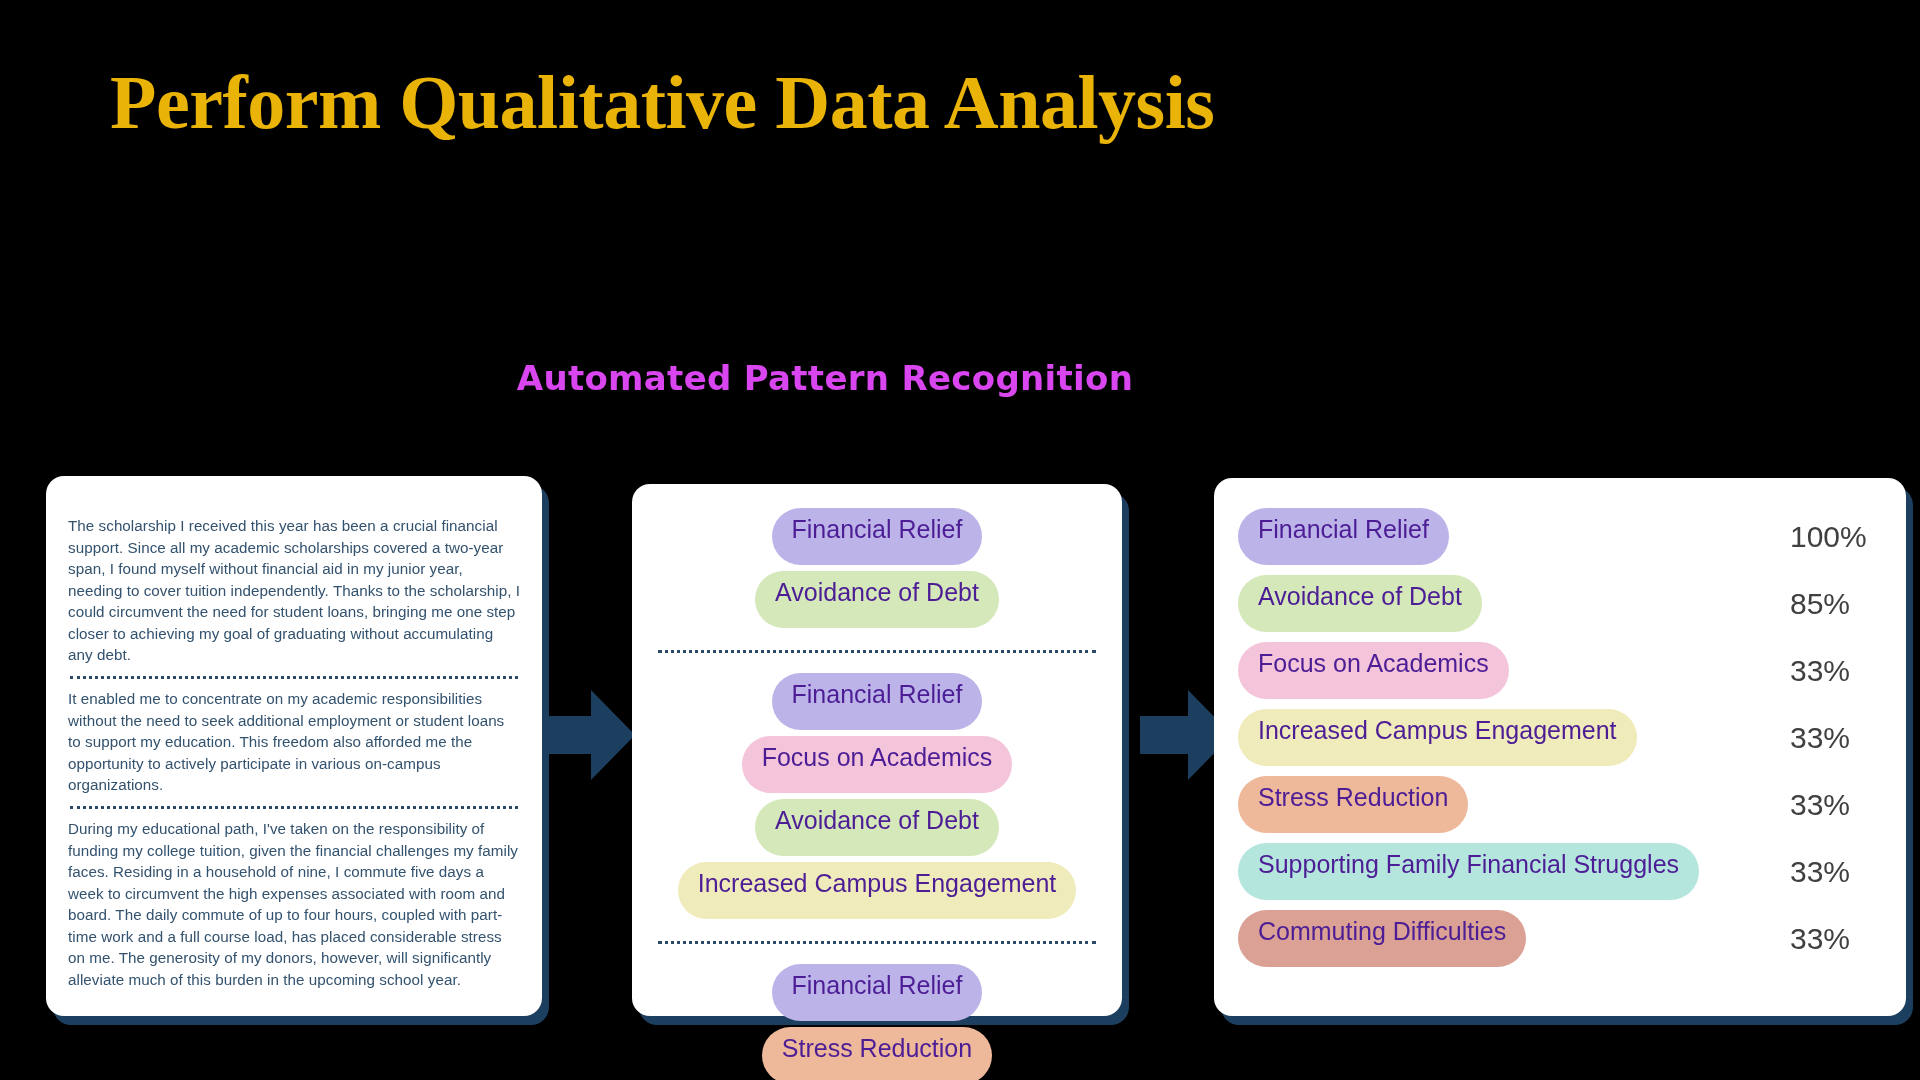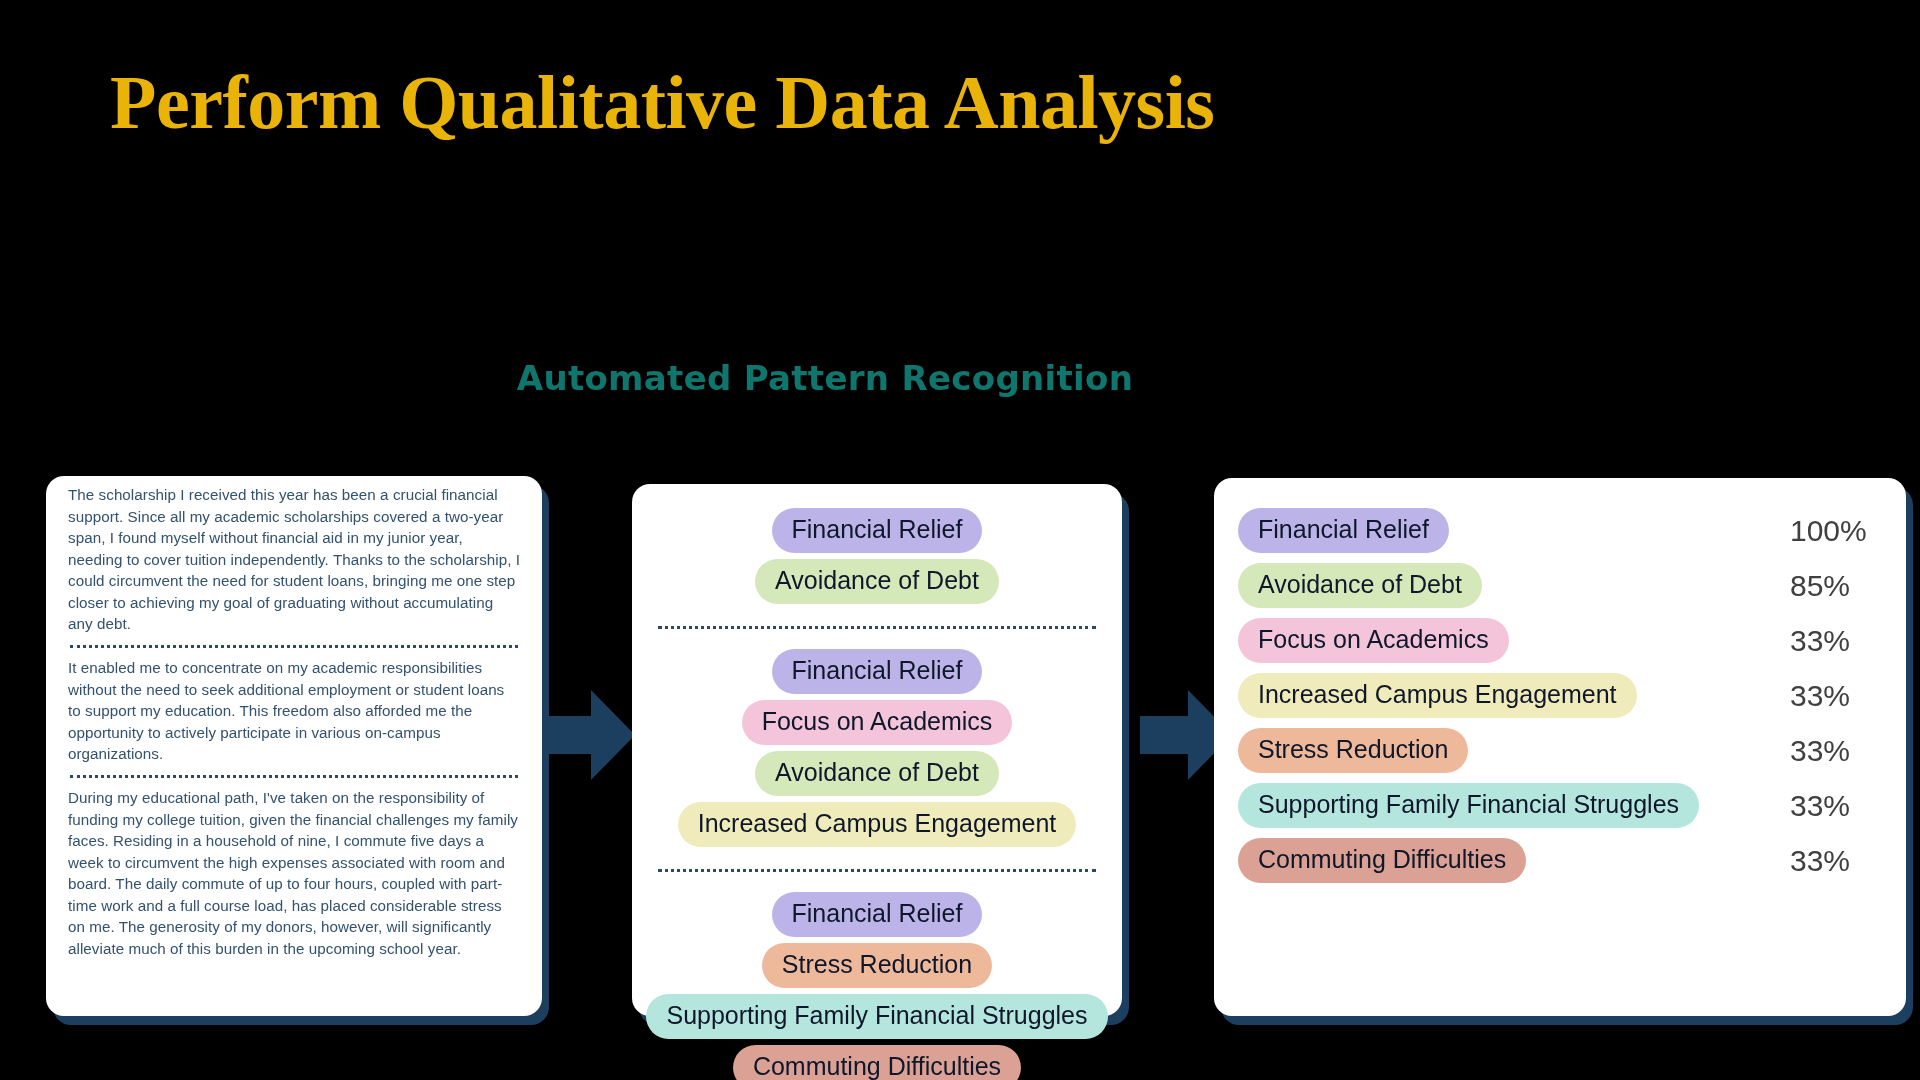--- a/index.html
+++ b/index.html
@@ -31,40 +31,41 @@
 
   #section-subtitle {
     position:absolute;
     left:0; top:358px;
     width:1920px;
     text-align:center;
     font-family:"DejaVu Sans", sans-serif;
     font-weight:700;
     font-size:34px;
     letter-spacing:0.3px;
-    color:#0f766e;
+    color:#d946ef;
   }
   #section-subtitle-inner { display:inline-block; transform:translateX(-135px); }
 
   
   .card {
     position:absolute;
     background:#ffffff;
     border-radius:18px;
     box-shadow:7px 9px 0 0 #1d3f5f;
   }
 
   #card-transcript { left:46px;  top:476px; width:496px; height:540px; }
   #card-patterns   { left:632px; top:484px; width:490px; height:532px; }
   #card-summary    { left:1214px;top:478px; width:692px; height:538px; }
 
   
   #transcript-body {
-    padding:8px 22px 20px 22px;
+    padding:26px 22px 20px 22px;
     height:100%;
+    margin-top:13px;
   }
   .excerpt {
     font-size:15.2px;
     line-height:1.42;
     color:#33526e;
     letter-spacing:0.05px;
   }
 
   
   .flow-arrow { position:absolute; }
@@ -86,24 +87,24 @@
     gap:6px;
   }
   .group-divider {
     height:0;
     border-top:3px dotted #2c4a68;
     margin:22px 14px 20px 14px;
   }
   .tag {
     display:inline-block;
     border-radius:999px;
-    color:#0f172a;
+    color:#4c1d95;
     font-size:25px;
     line-height:1;
-    padding:9px 20px 11px 20px;
+    padding:9px 20px 23px 20px;
     white-space:nowrap;
     text-align:right;
   }
 
   
   #summary-body {
     padding:30px 26px 26px 24px;
     height:100%;
     display:flex;
     flex-direction:column;

